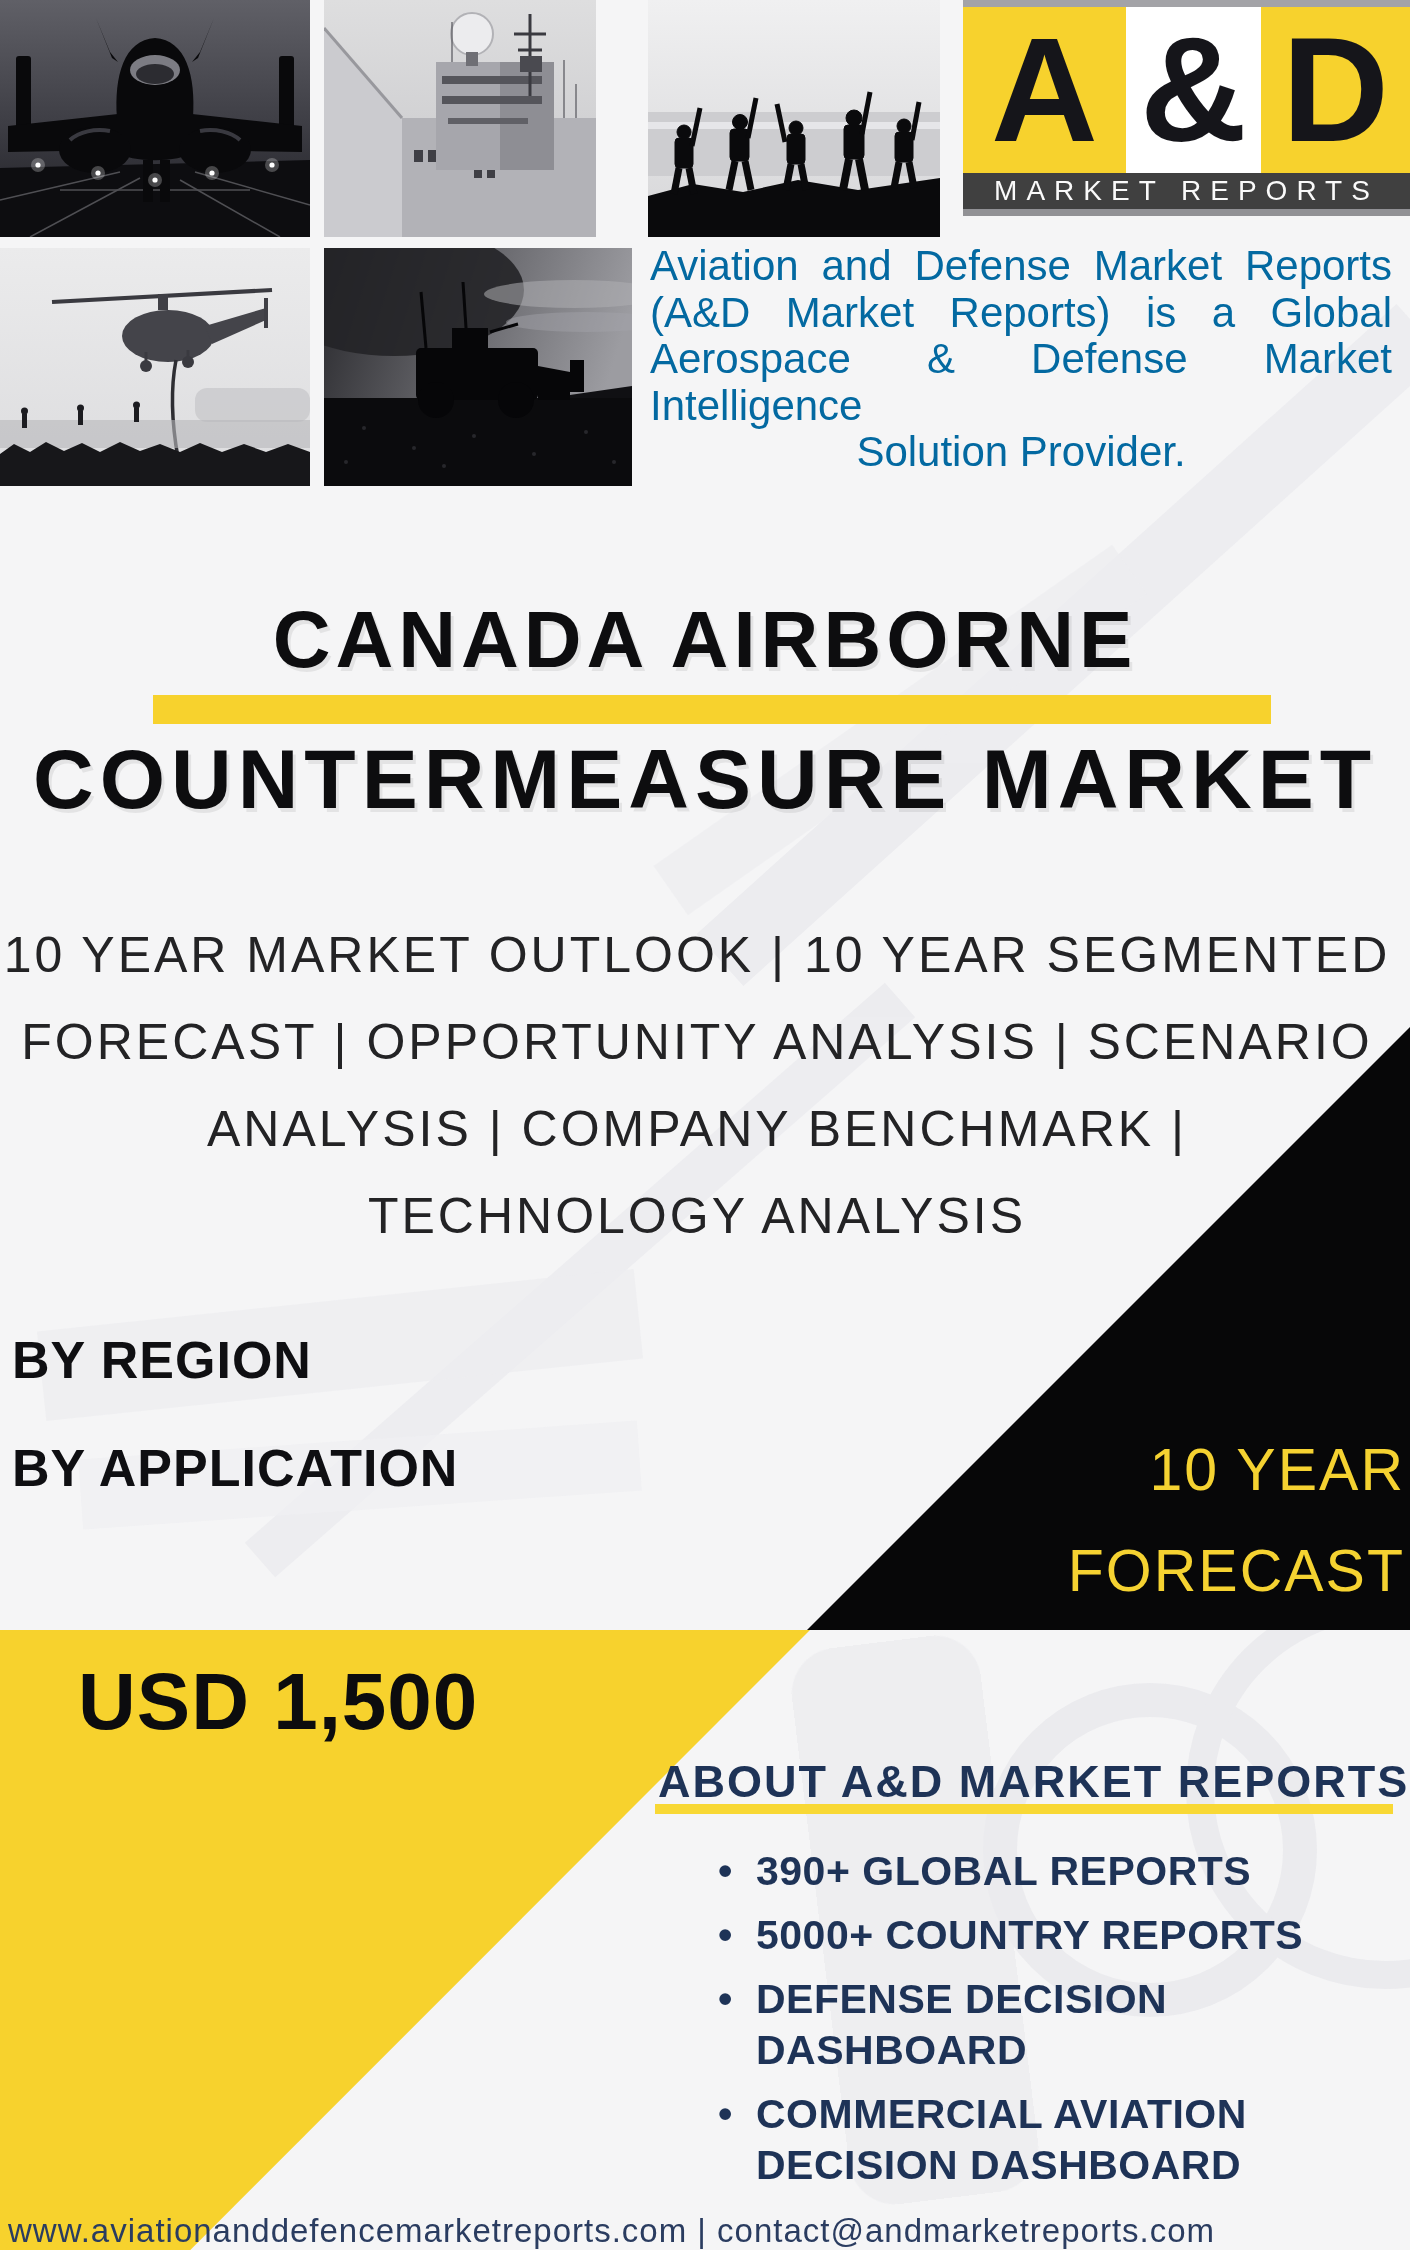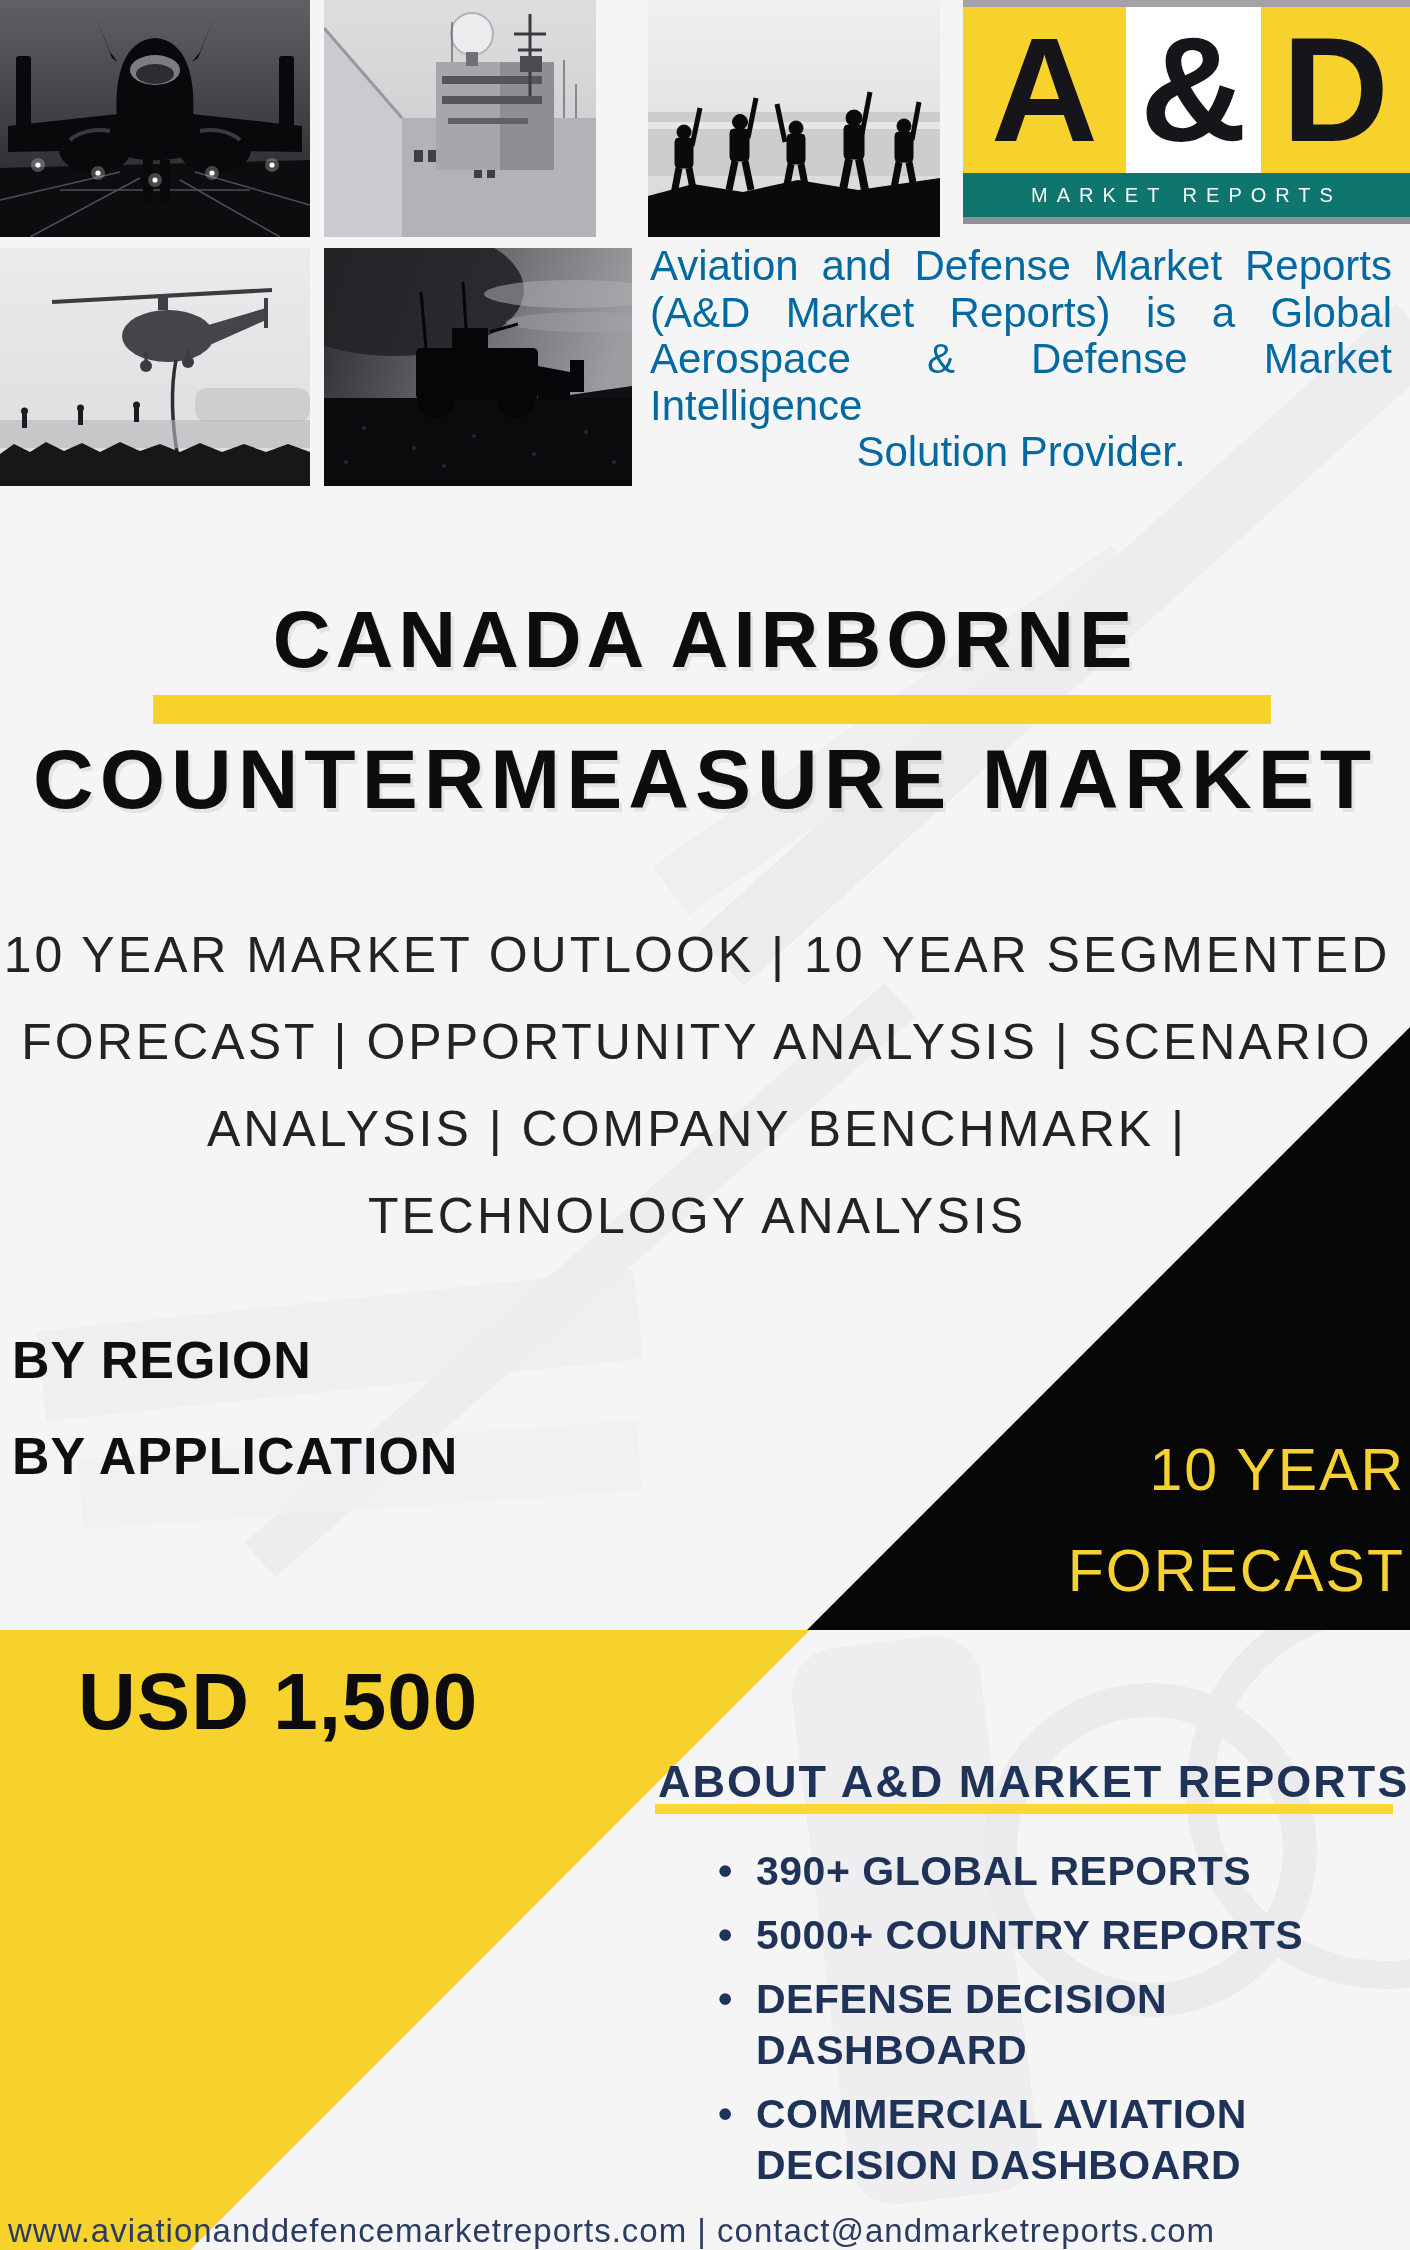--- a/index.html
+++ b/index.html
@@ -25,42 +25,42 @@
   #ph-vehicle{left:324px;top:248px;width:308px;height:238px;}
   
   .logo{position:absolute;left:963px;top:0;width:447px;height:216px;z-index:1;}
   .logo-strip-top{height:7px;background:#a3a3a7;}
   .logo-main{height:166px;display:flex;}
   .logo-band{display:flex;align-items:center;justify-content:center;
     font-size:148px;font-weight:700;color:#15151a;line-height:1;}
   .band-a{width:163px;background:var(--yellow);}
   .band-amp{width:135px;background:#ffffff;}
   .band-d{width:149px;background:var(--yellow);}
-  .logo-bar{height:44px;background:#0f766e;color:#fafafa;display:flex;
-    align-items:center;justify-content:center;font-size:20px;letter-spacing:9px;}
+  .logo-bar{height:36px;background:#404040;color:#fafafa;display:flex;
+    align-items:center;justify-content:center;font-size:28px;letter-spacing:9px;}
   .logo-strip-bottom{height:7px;background:#919195;}
   
   .intro{position:absolute;left:650px;top:243px;width:742px;z-index:1;
     font-size:42px;line-height:46.5px;color:#0369a1;}
   .intro .jline{display:block;text-align:justify;text-align-last:justify;}
   .intro .jlast{display:block;text-align:center;}
   
   .title-line{position:absolute;left:0;right:0;text-align:center;z-index:1;
     font-weight:700;color:#0d0d0f;text-shadow:3px 4px 0 rgba(0,0,0,0.07);
     white-space:nowrap;}
   #title1{top:594px;font-size:80px;letter-spacing:5px;}
   #title2{top:731px;font-size:84px;letter-spacing:6px;}
   .title-bar{position:absolute;left:153px;top:695px;width:1118px;height:29px;
     background:var(--yellow);z-index:0;}
   
   .features{position:absolute;left:0;right:16px;top:912px;z-index:1;text-align:center;
     font-size:50px;line-height:87px;letter-spacing:3px;color:#232325;font-weight:400;}
   
   .segments{position:absolute;left:12px;top:1330px;z-index:1;display:flex;
-    flex-direction:column;gap:36px;font-size:52px;font-weight:700;
+    flex-direction:column;gap:48px;font-size:52px;font-weight:700;
     color:#0f0f12;letter-spacing:1px;}
   
   .triangle{position:absolute;left:807px;top:1027px;width:603px;height:603px;
     background:#070708;clip-path:polygon(100% 0,100% 100%,0 100%);z-index:2;}
   .forecast{position:absolute;right:5px;bottom:8px;text-align:right;
     color:#F5D231;font-weight:400;font-size:59px;line-height:101px;letter-spacing:2px;}
   
   .wedge{position:absolute;left:0;top:1630px;width:810px;height:620px;
     background:var(--yellow);clip-path:polygon(0 0,100% 0,23.5% 100%,0 100%);z-index:2;}
   .price{position:absolute;left:78px;top:1656px;z-index:3;font-size:80px;

